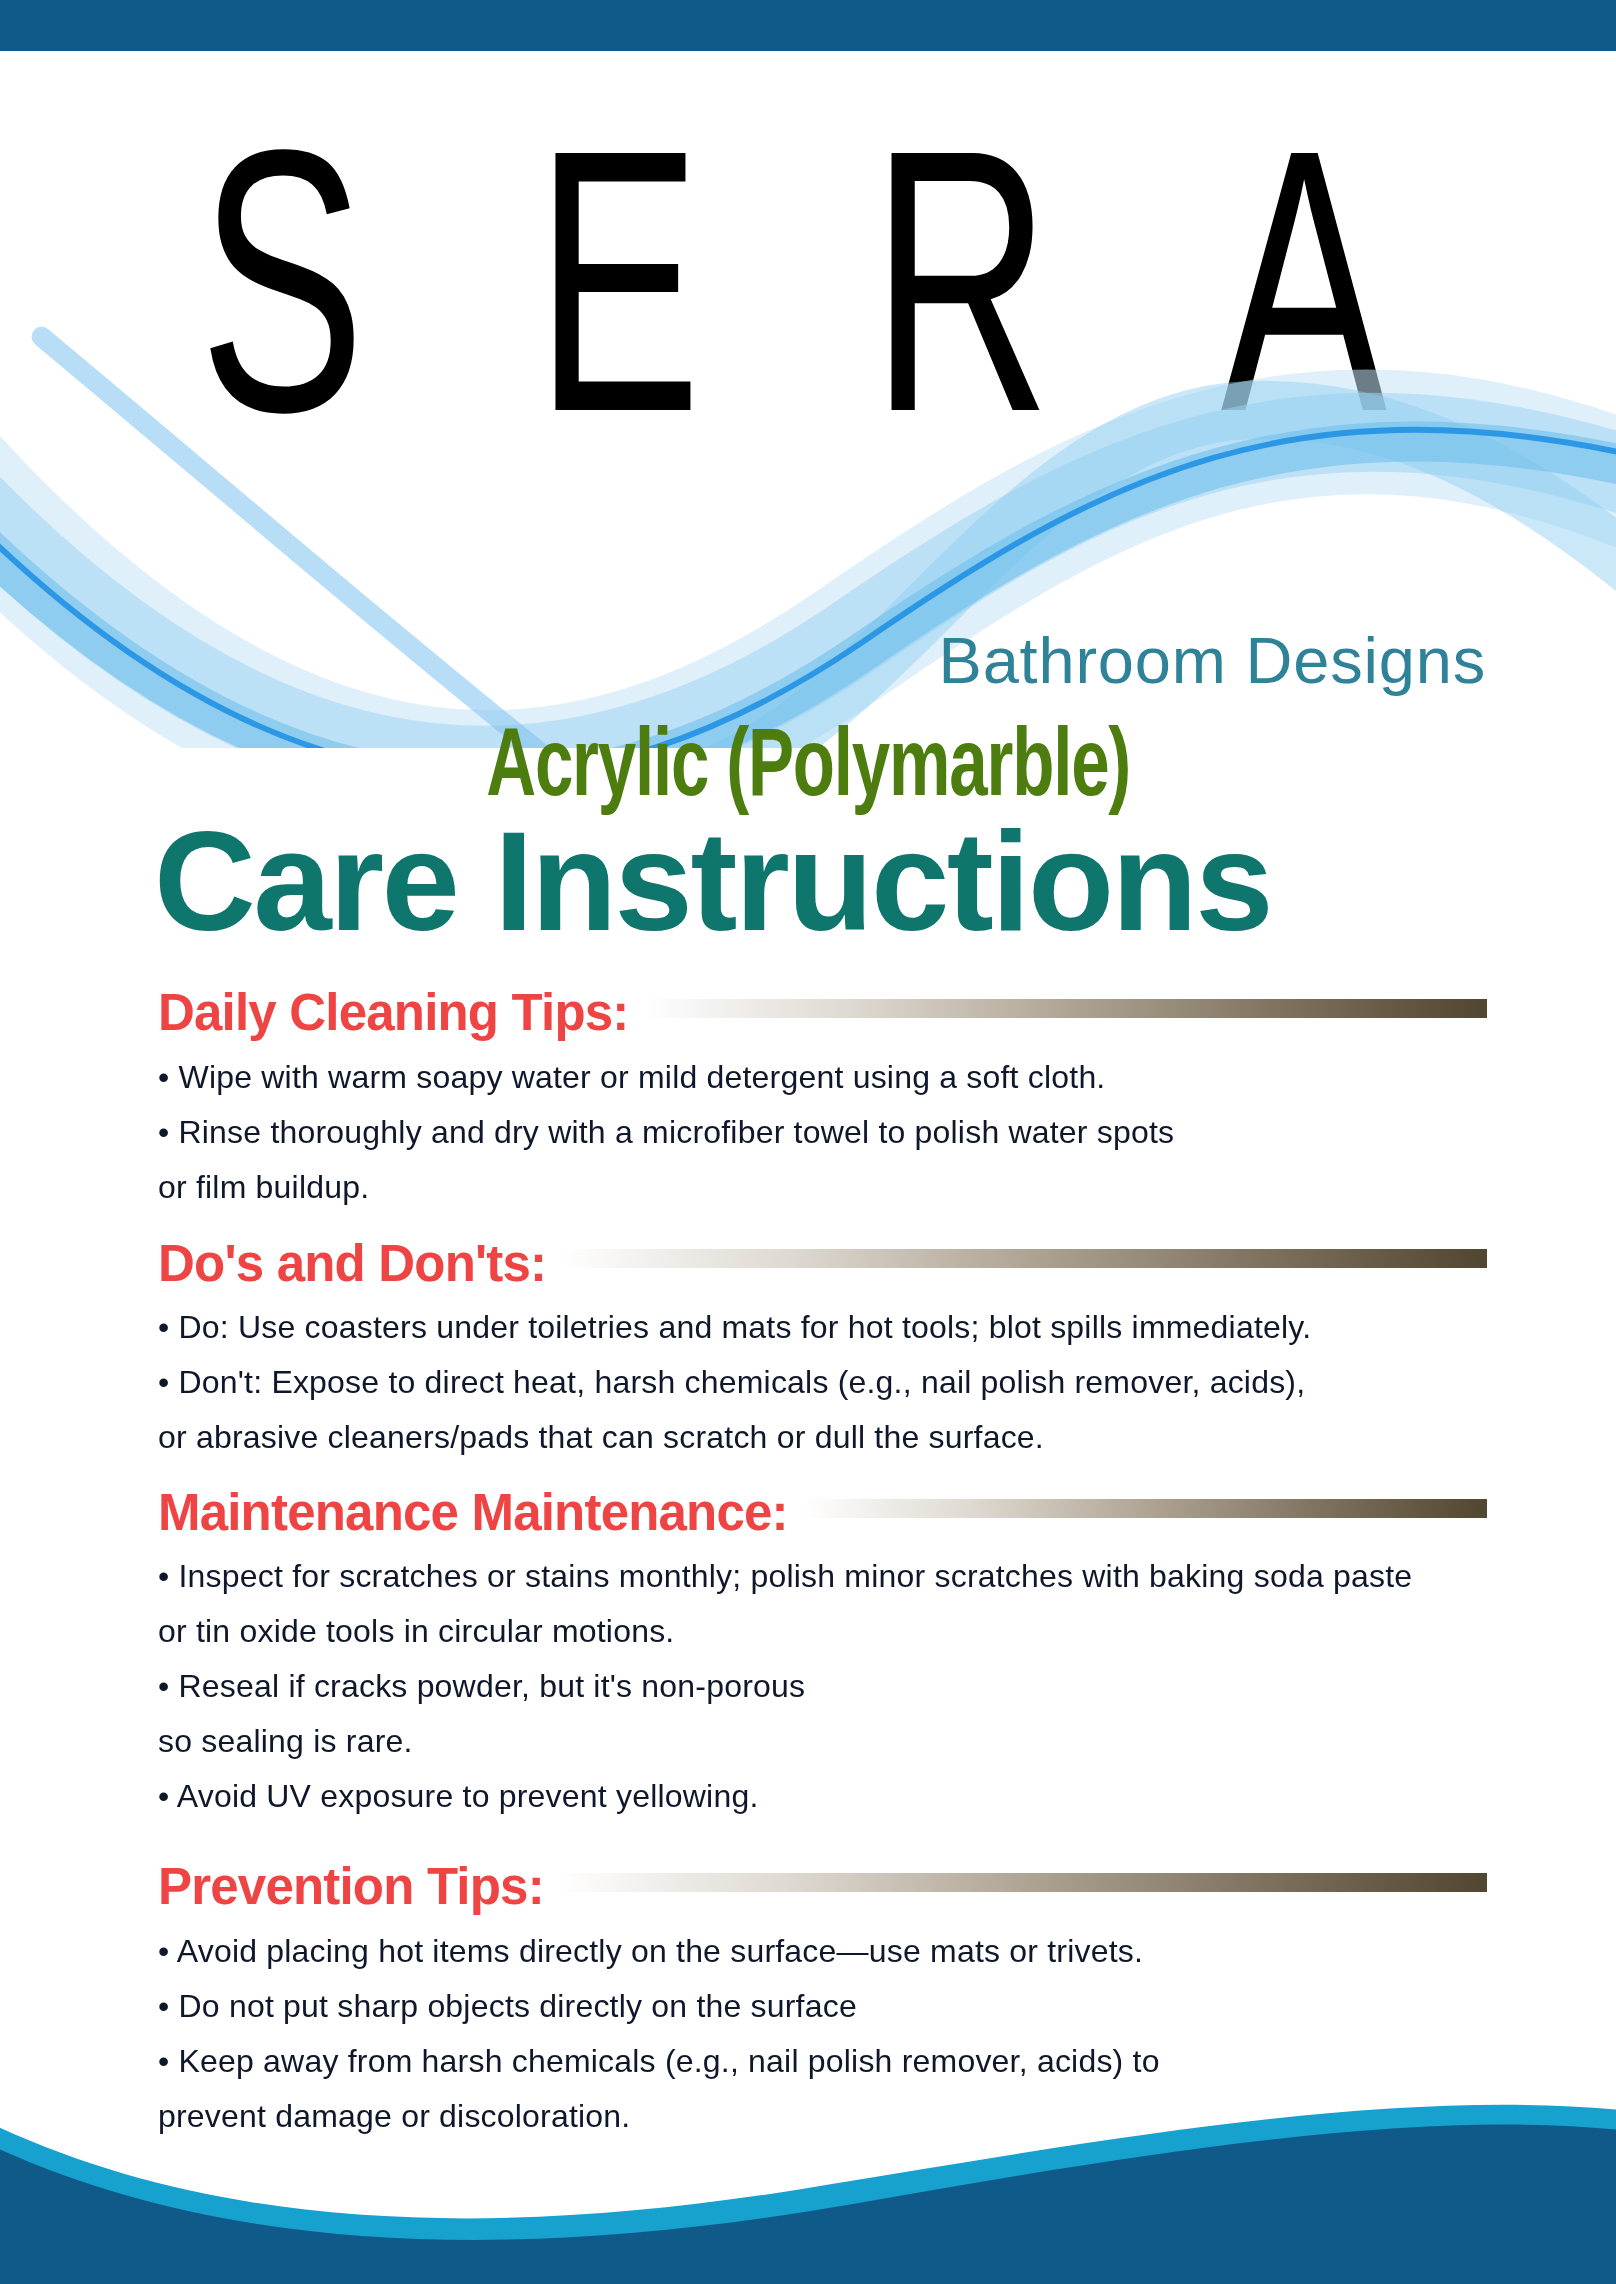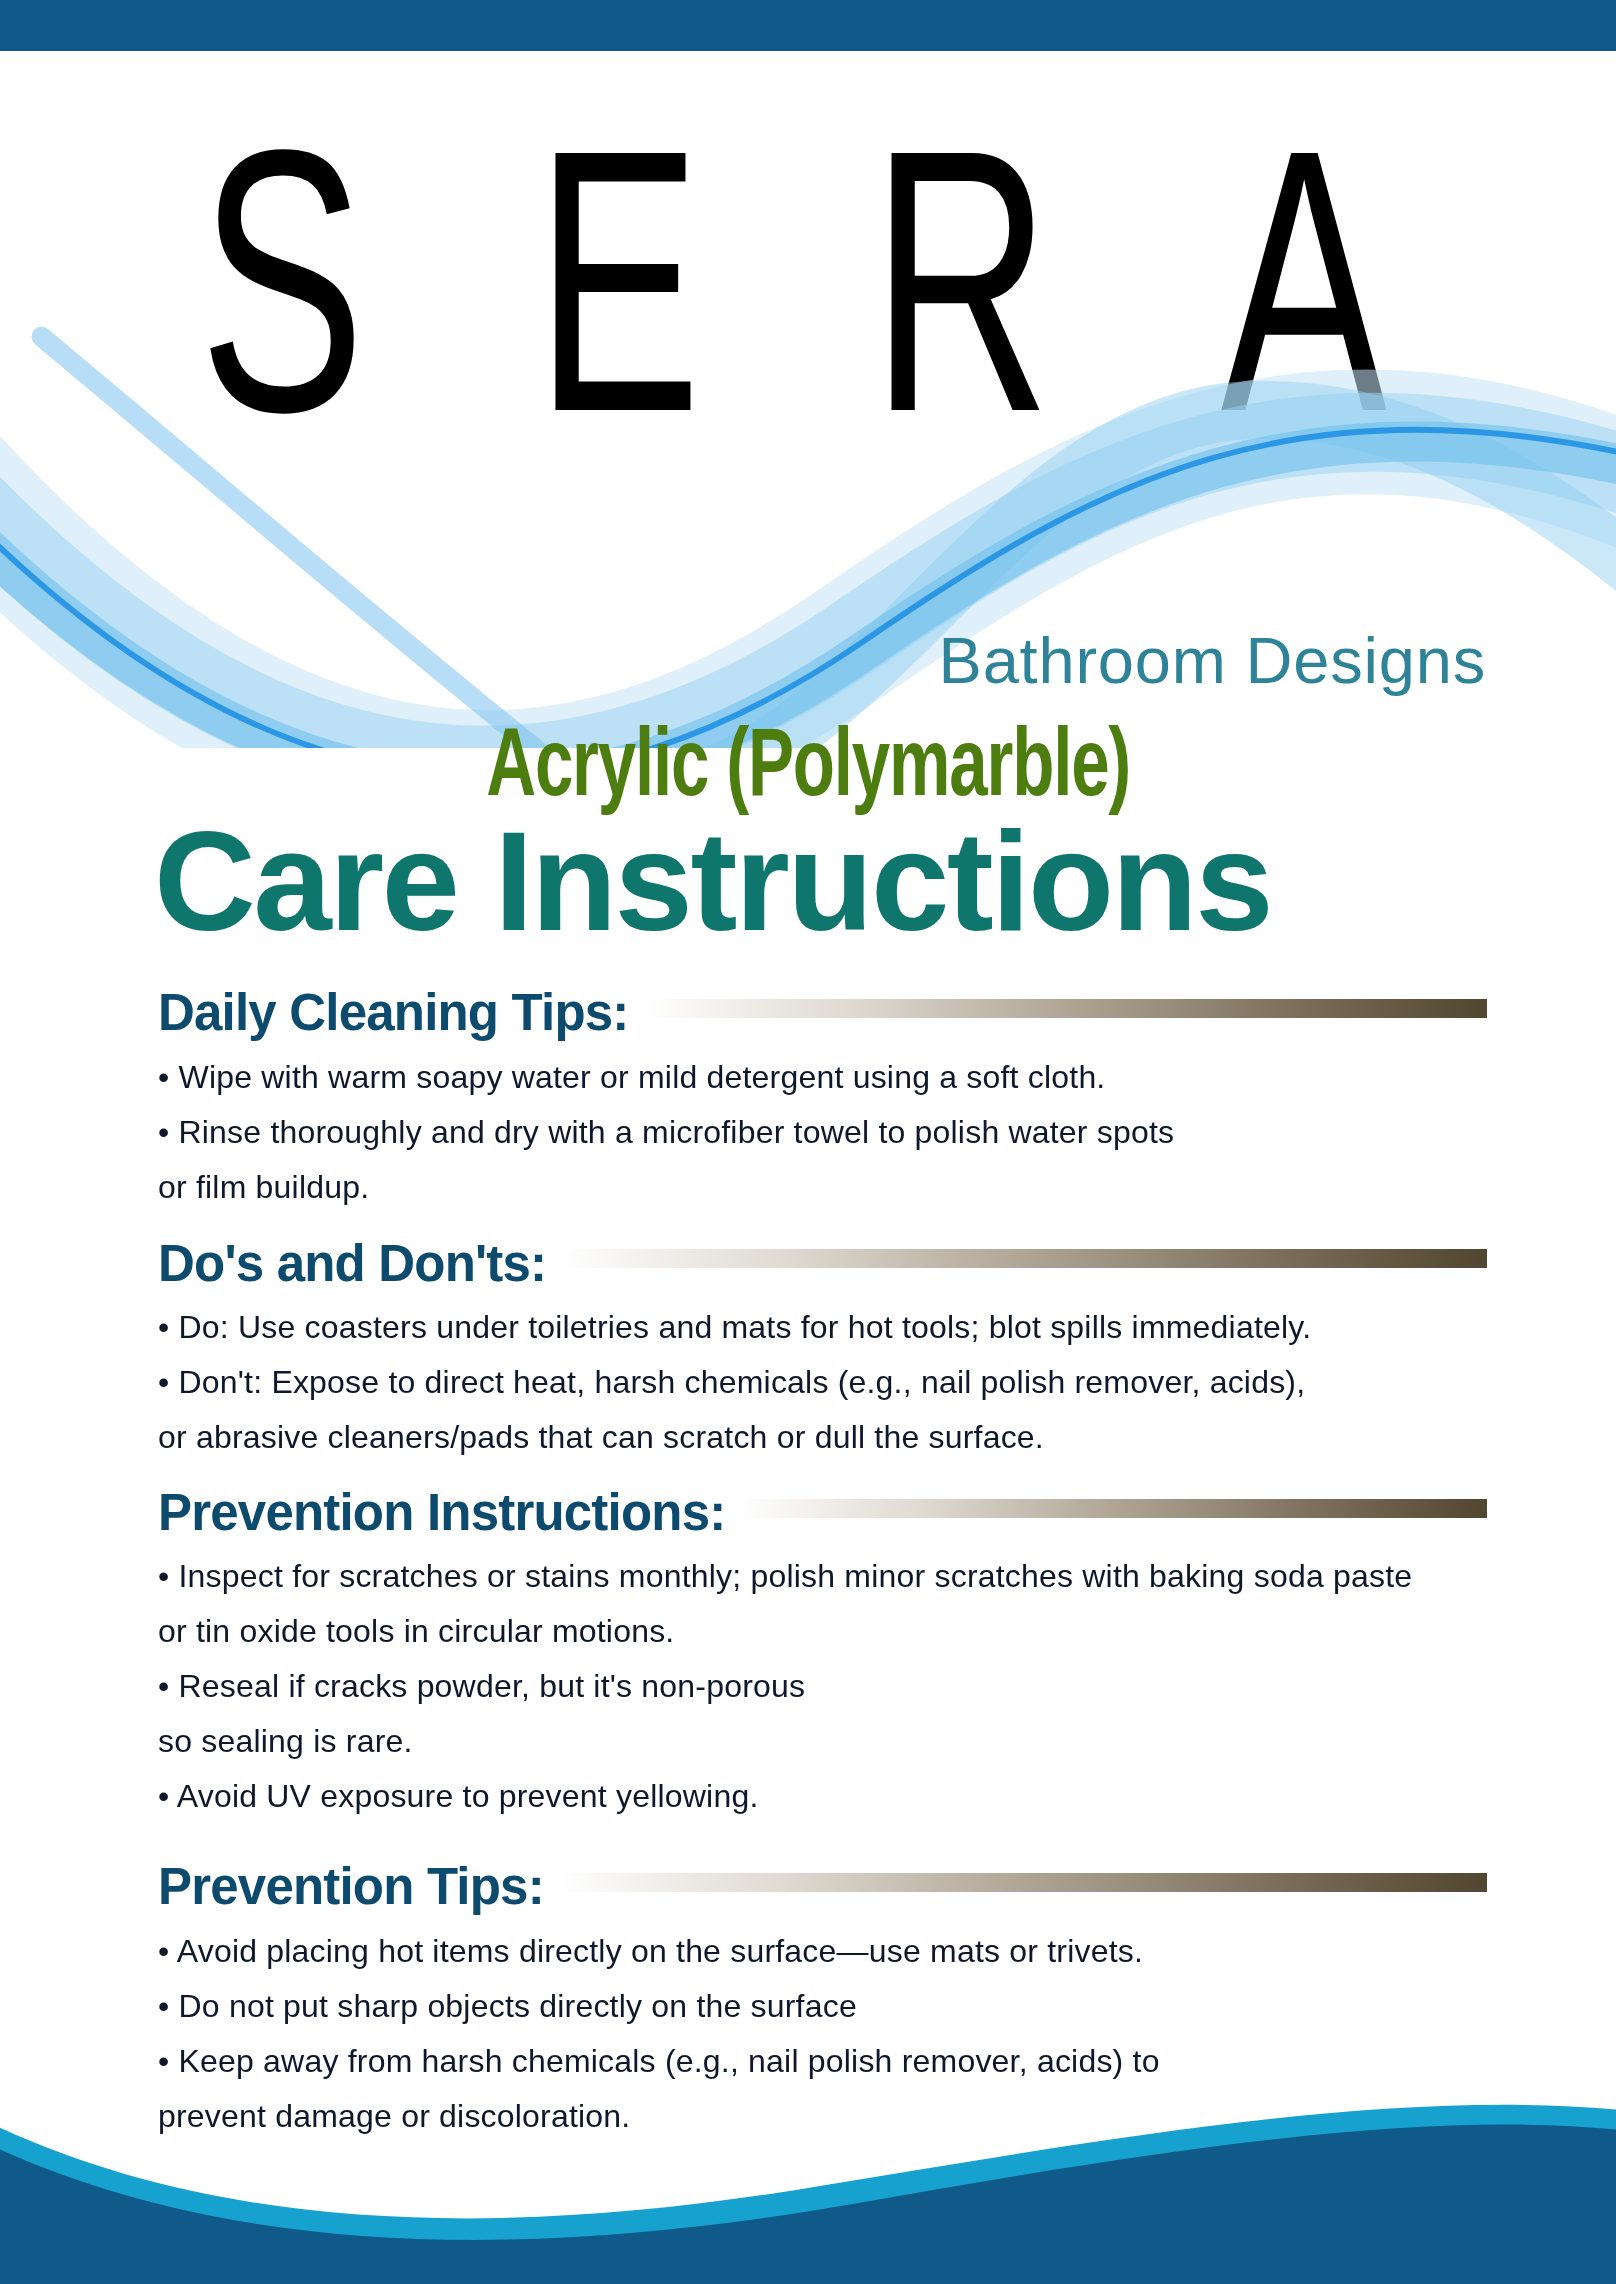--- a/index.html
+++ b/index.html
@@ -60,21 +60,21 @@
   .section{margin:0;}
   .section + .section{margin-top:18px;}
   .section.s3{margin-top:16.6px;}
   .section.s4{margin-top:32px;}
   .heading-row{
     display:flex;align-items:center;
     width:1329px;height:61px;
   }
   .heading-row h2{
     margin:0;font-size:51px;line-height:61px;font-weight:700;
-    color:#0c4a6e;letter-spacing:-0.8px;white-space:nowrap;
+    color:#ef4444;letter-spacing:-0.8px;white-space:nowrap;
   }
   .grad-bar{
     flex:1;height:19px;margin-left:15px;margin-top:-8.3px;
     background:linear-gradient(to right,
       rgba(255,255,255,0) 0%,
       rgba(216,210,200,0.85) 25%,
       #b0a595 50%,
       #7a6d5a 78%,
       #51462f 100%);
   }
@@ -140,21 +140,21 @@
       </div>
       <div class="bullets">
         <div class="bullet-line">• Do: Use coasters under toiletries and mats for hot tools; blot spills immediately.</div>
         <div class="bullet-line">• Don't: Expose to direct heat, harsh chemicals (e.g., nail polish remover, acids),</div>
         <div class="bullet-line">or abrasive cleaners/pads that can scratch or dull the surface.</div>
       </div>
     </div>
 
     <div class="section s3">
       <div class="heading-row">
-        <h2>Prevention Instructions:</h2>
+        <h2>Maintenance Maintenance:</h2>
         <div class="grad-bar"></div>
       </div>
       <div class="bullets">
         <div class="bullet-line">• Inspect for scratches or stains monthly; polish minor scratches with baking soda paste</div>
         <div class="bullet-line">or tin oxide tools in circular motions.</div>
         <div class="bullet-line">• Reseal if cracks powder, but it's non-porous</div>
         <div class="bullet-line">so sealing is rare.</div>
         <div class="bullet-line">• Avoid UV exposure to prevent yellowing.</div>
       </div>
     </div>

